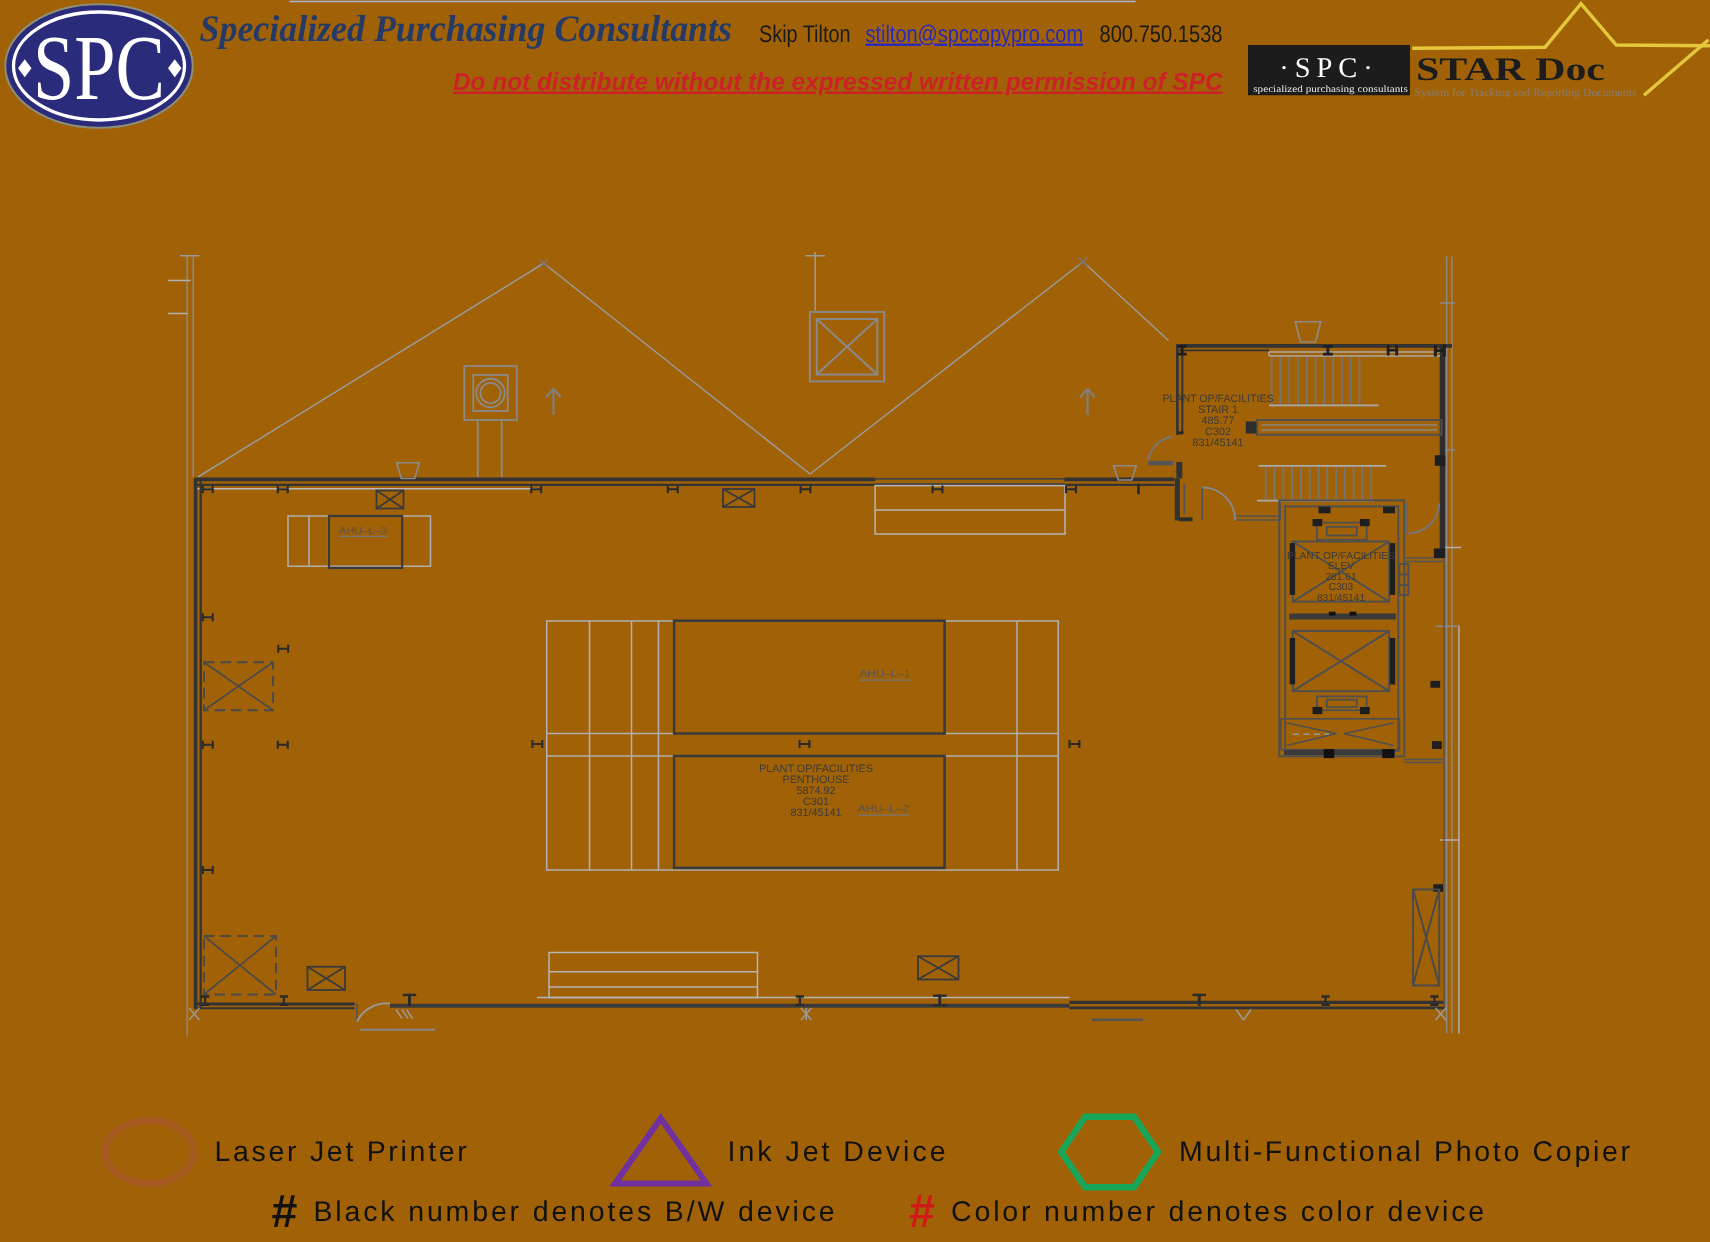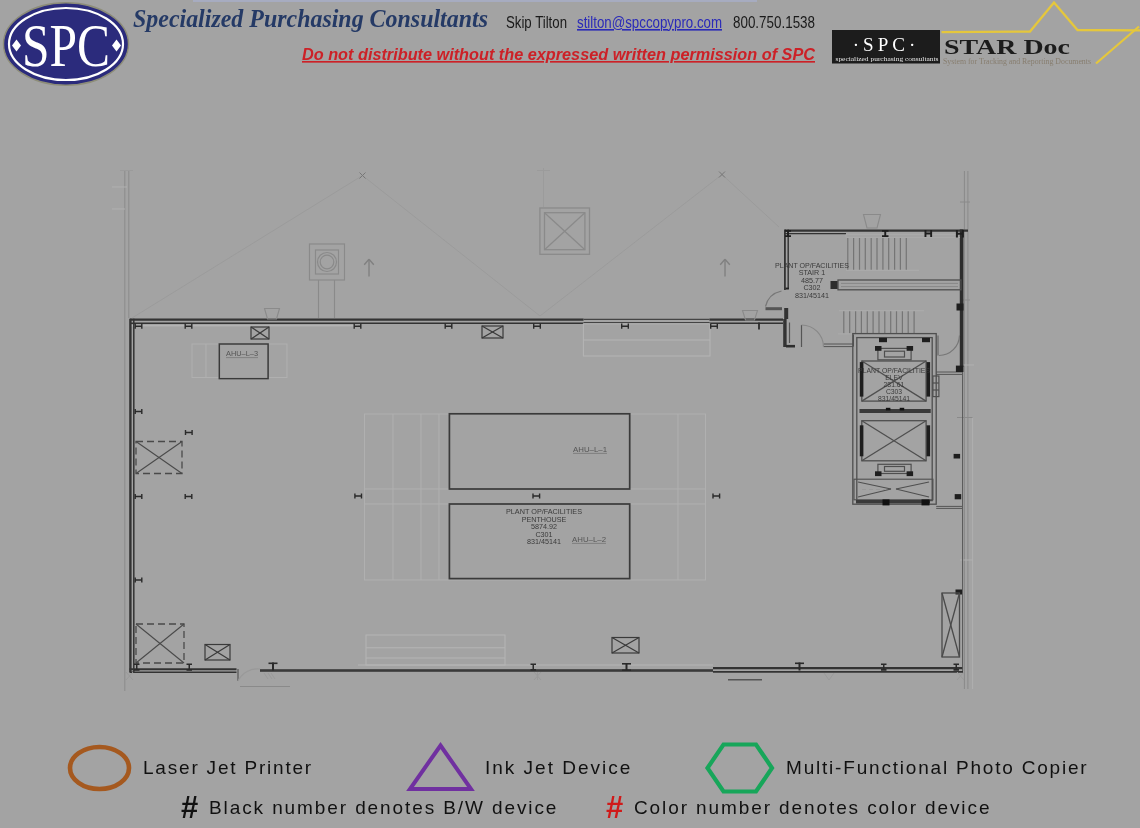--- a/index.html
+++ b/index.html
@@ -1,16 +1,16 @@
 <!DOCTYPE html>
 <html><head>
 <meta charset="utf-8">
 <style>
   html,body{margin:0;padding:0;background:#ffffff;}
-  .page{position:relative;width:1140px;height:828px;background:#a3a3a3;overflow:hidden;
+  .page{position:relative;width:1140px;height:828px;background:#a16207;overflow:hidden;
         font-family:"Liberation Sans", sans-serif;}
   svg{position:absolute;left:0;top:0;}
   text{font-family:"Liberation Sans", sans-serif;}
   .serif{font-family:"Liberation Serif", serif;}
 </style>
 </head>
 <body>
 <div class="page">
 <svg width="1140" height="828" viewBox="0 0 1140 828">
 <g id="header">

